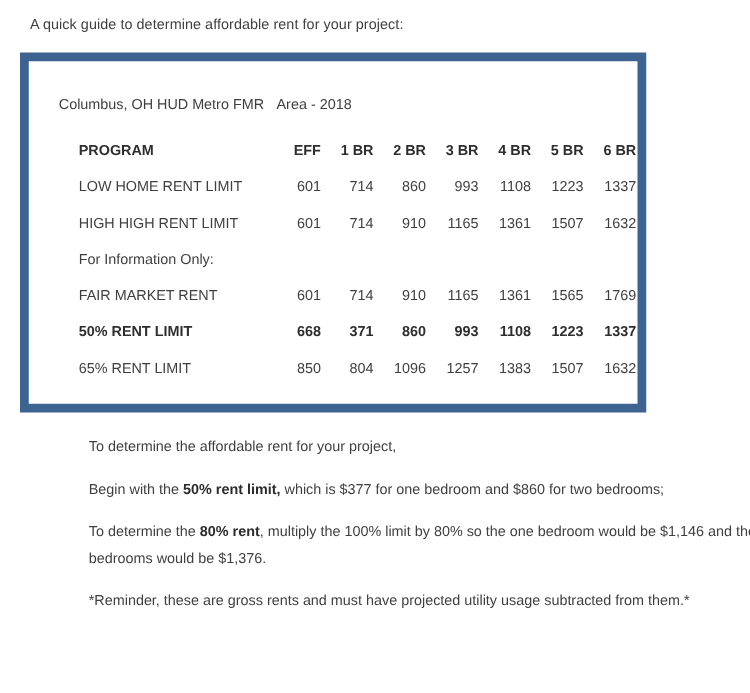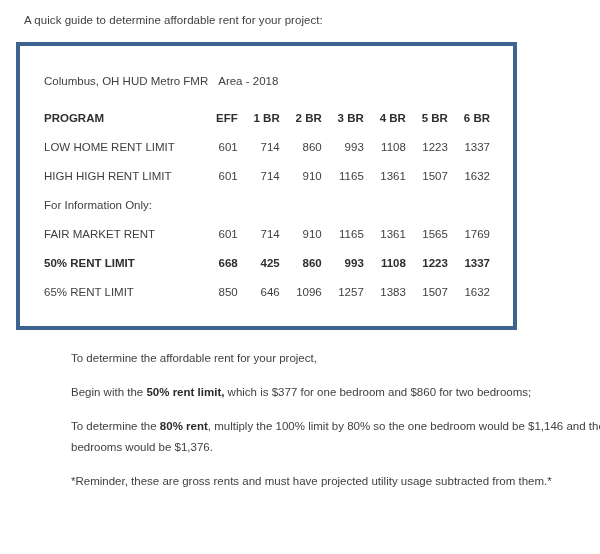--- a/index.html
+++ b/index.html
@@ -37,21 +37,21 @@
   }
 
   
   .callout {
     position: absolute;
     left: 16px;
     top: 42px;
     width: 501px;
     height: 288px;
     box-sizing: border-box;
-    border: 4px solid #0ea5e9;
+    border: 7px solid #0ea5e9;
     background: #ffffff;
   }
 
   .callout-inner {
     position: relative;
     width: 100%;
     height: 100%;
   }
 
   .fmr-title {
@@ -63,21 +63,21 @@
     white-space: nowrap;
   }
   .fmr-title .gap {
     display: inline-block;
     width: 10px;
   }
 
   
   .rent-table {
     position: absolute;
-    left: 24px;
+    left: 40px;
     top: 57px;
     width: 450px;
     border-collapse: collapse;
     font-size: 11.5px;
     color: #3f3f3f;
   }
   .rent-table td, .rent-table th {
     padding: 0;
     height: 29px;
     vertical-align: middle;
@@ -195,31 +195,31 @@
             <td class="num-cell">714</td>
             <td class="num-cell">910</td>
             <td class="num-cell">1165</td>
             <td class="num-cell">1361</td>
             <td class="num-cell">1565</td>
             <td class="num-cell">1769</td>
           </tr>
           <tr class="bold-row">
             <td class="label-cell">50% RENT LIMIT</td>
             <td class="num-cell">668</td>
-            <td class="num-cell">425</td>
+            <td class="num-cell">371</td>
             <td class="num-cell">860</td>
             <td class="num-cell">993</td>
             <td class="num-cell">1108</td>
             <td class="num-cell">1223</td>
             <td class="num-cell">1337</td>
           </tr>
           <tr>
             <td class="label-cell">65% RENT LIMIT</td>
             <td class="num-cell">850</td>
-            <td class="num-cell">646</td>
+            <td class="num-cell">804</td>
             <td class="num-cell">1096</td>
             <td class="num-cell">1257</td>
             <td class="num-cell">1383</td>
             <td class="num-cell">1507</td>
             <td class="num-cell">1632</td>
           </tr>
         </tbody>
       </table>
 
     </div>

